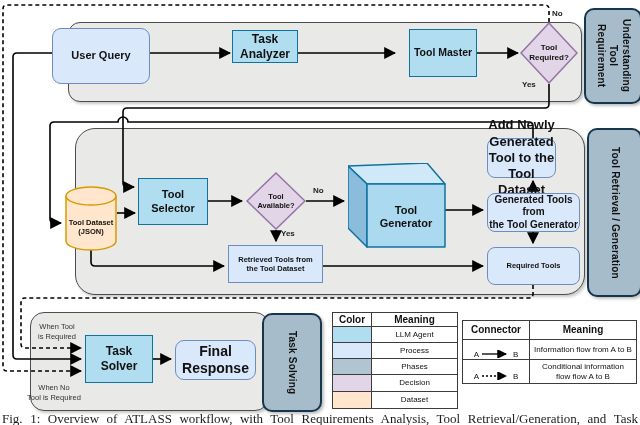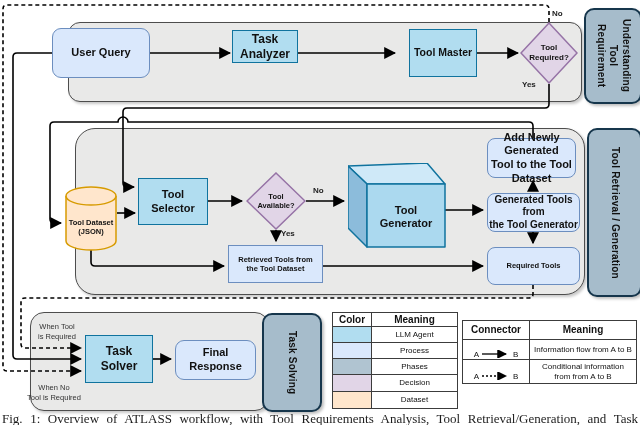--- a/index.html
+++ b/index.html
@@ -69,21 +69,21 @@
       <path d="M533,285 V294 Q533,298 529,298 H25 Q21,298 21,302 V344 Q21,348 25,348 H81" marker-end="url(#arr)"></path>
     </g>
   </svg>
 
   <div class="seclabel" style="left:584px;top:8px;width:54px;height:92px;">Understanding
 Tool
 Requirement</div>
   <div class="seclabel" style="left:587px;top:128px;width:51px;height:165px;">Tool Retrieval / Generation</div>
   <div class="seclabel" style="left:262px;top:313px;width:56px;height:95px;">Task Solving</div>
 
-  <div class="node proc" style="left:52px;top:28px;width:98px;height:50px;font-size:11px;border-radius:9px;">User Query</div>
+  <div class="node proc" style="left:52px;top:28px;width:98px;height:56px;font-size:11px;border-radius:9px;">User Query</div>
   <div class="node llm" style="left:232px;top:30px;width:66px;height:33px;font-size:12px;">Task
 Analyzer</div>
   <div class="node llm" style="left:397px;top:29px;width:68px;height:48px;font-size:10.5px;margin-left:12px;">Tool Master</div>
 
   <svg class="dshape" style="left:520px;top:22px;" width="58" height="62">
     <polygon points="29,1 57,31 29,61 1,31" fill="#e1d5e7" stroke="#9673a6" stroke-width="1.5"></polygon>
   </svg>
   <div class="dtext" style="left:522px;top:24px;width:54px;height:58px;font-size:8px;">Tool
 Required?</div>
 
@@ -112,35 +112,35 @@
   <svg class="dshape" style="left:348px;top:163px;" width="98" height="85">
     <g stroke="#10739e" stroke-width="1.5" stroke-linejoin="round">
       <polygon points="0,3 79,0 97,21 19,21" fill="#cfe9f8"></polygon>
       <polygon points="0,3 19,21 19,84 0,65" fill="#8cbcdb"></polygon>
       <polygon points="19,21 97,21 97,84 19,84" fill="#abd9ef"></polygon>
     </g>
   </svg>
   <div class="dtext" style="left:367px;top:187px;width:78px;height:60px;font-size:11px;">Tool
 Generator</div>
 
-  <div class="node proc" style="left:487px;top:138px;width:89px;height:40px;font-size:11px;border-radius:8px;">Add Newly Generated
+  <div class="node proc" style="left:487px;top:138px;width:69px;height:40px;font-size:13px;border-radius:8px;">Add Newly Generated
 Tool to the Tool Dataset</div>
   <div class="node proc" style="left:487px;top:193px;width:93px;height:39px;font-size:10px;border-radius:8px;">Generated Tools from
 the Tool Generator</div>
   <div class="node proc" style="left:487px;top:247px;width:93px;height:38px;font-size:7.5px;border-radius:8px;">Required Tools</div>
   <div class="node proc" style="left:228px;top:245px;width:95px;height:38px;font-size:7.5px;border-radius:0;">Retrieved Tools from
 the Tool Dataset</div>
 
   <div class="small-label" style="left:30px;top:322px;width:54px;">When Tool
 is Required</div>
   <div class="small-label" style="left:24px;top:383px;width:60px;">When No
 Tool is Required</div>
 
   <div class="node llm" style="left:85px;top:335px;width:68px;height:48px;font-size:12px;">Task Solver</div>
-  <div class="node proc" style="left:175px;top:340px;width:81px;height:40px;font-size:11px;">Final Response</div>
+  <div class="node proc" style="left:175px;top:340px;width:81px;height:40px;font-size:14px;">Final Response</div>
 
   <div class="abs" style="left:332px;top:312px;width:126px;height:97px;">
     <table class="leg">
       <tbody>
           <tr style="height:14px;padding-left:44px;">
         <th style="width:38px;">Color</th>
         <th>Meaning</th>
       </tr>
       <tr style="height:16px;">
         <td style="background-color: rgb(177, 221, 240);"></td>
@@ -189,21 +189,21 @@
         <td>
           <span class="connglyph">
             <span>A</span>
             <svg width="30" height="8">
               <line x1="1" y1="4" x2="25" y2="4" stroke="#000" stroke-width="1.3" stroke-dasharray="2 2" marker-end="url(#arr)"></line>
             </svg>
             <span>B</span>
           </span>
         </td>
         <td>Conditional information
-from from A to B</td>
+flow flow A to B</td>
       </tr>
     </tbody>
       </table>
   </div>
 
   <div class="caption" style="top:411px;">Fig. 1: Overview of ATLASS workflow, with Tool Requirements Analysis, Tool Retrieval/Generation, and Task Execution</div>
 
 </div>
 
 </body></html>

